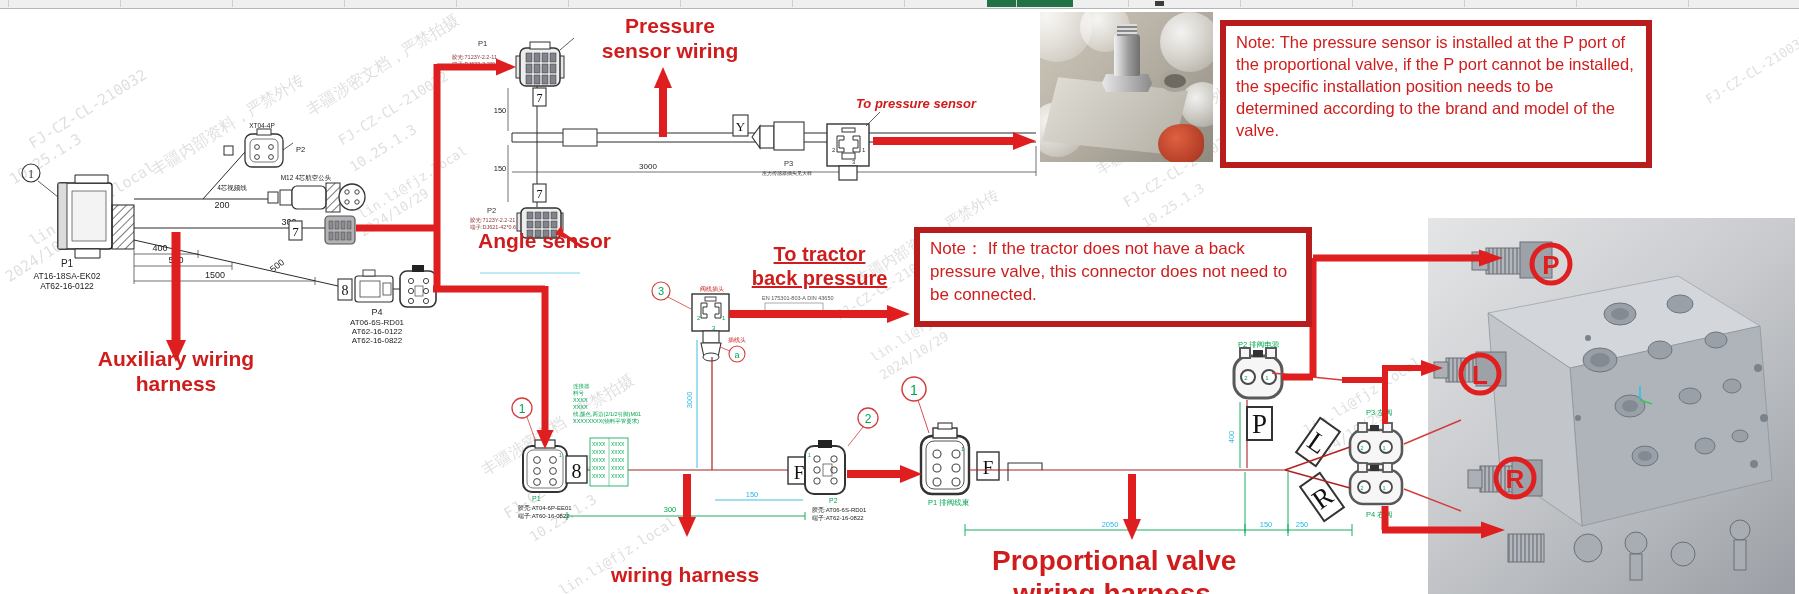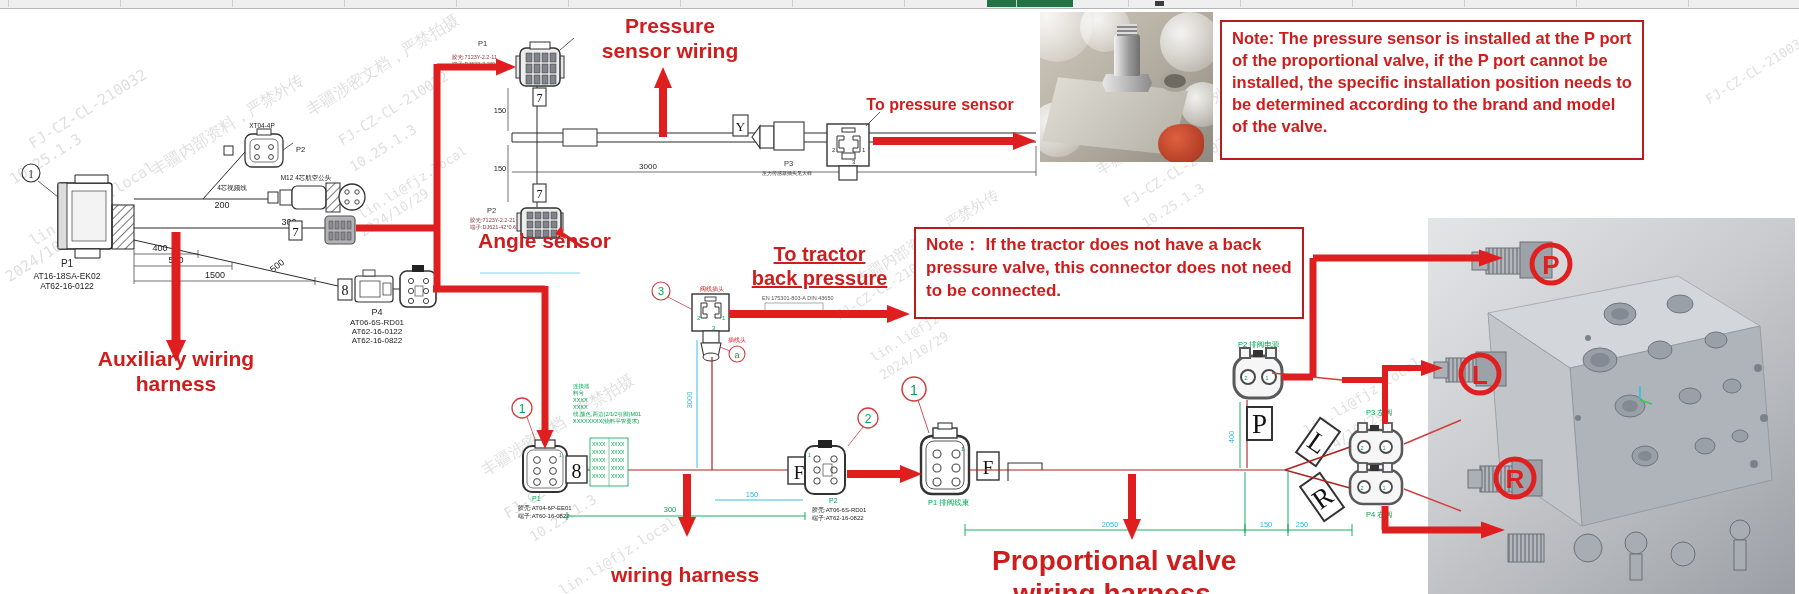--- a/index.html
+++ b/index.html
@@ -12,22 +12,22 @@
   #topstrip .tick{position:absolute;top:0;width:1px;height:7px;background:#cfcfcf;}
   #topstrip .darkmark{position:absolute;top:1px;width:9px;height:5px;background:#3c3c3c;}
   
   #wm{position:absolute;inset:0;z-index:1;pointer-events:none;}
   #wm .w{position:absolute;color:rgba(150,150,150,.30);white-space:nowrap;
          transform:rotate(-32deg);font-family:"DejaVu Sans Mono",monospace;}
   
   .rlabel{position:absolute;color:#cf1d1d;font-weight:bold;text-align:center;
           line-height:1.18;z-index:30;white-space:nowrap;}
   
-  .note{position:absolute;background:#fff;border:2px solid #b91c1c;color:#cf1d1d;
-        font-weight:bold;z-index:35;padding:5px 10px;line-height:1.34;}
+  .note{position:absolute;background:#fff;border:6px solid #b91c1c;color:#cf1d1d;
+        font-weight:normal;z-index:35;padding:5px 10px;line-height:1.34;}
   
   #photo{position:absolute;left:1040px;top:12px;width:173px;height:150px;z-index:10;
          background:linear-gradient(135deg,#cfc8bb 0%,#b7b1a5 45%,#8f8a80 100%);overflow:hidden;}
   #photo .bubble{position:absolute;border-radius:50%;background:radial-gradient(circle at 35% 35%,rgba(255,255,255,.85),rgba(255,255,255,.05));}
   #photo .block{position:absolute;left:10px;top:72px;width:130px;height:64px;background:linear-gradient(120deg,#dedbd3,#b6b2a8);transform:skew(-14deg,6deg);}
   #photo .cyl{position:absolute;left:74px;top:22px;width:26px;height:42px;border-radius:4px 4px 2px 2px;background:linear-gradient(90deg,#f2f2f2,#9c9c9c 55%,#6f6f6f);}
   #photo .thread{position:absolute;left:77px;top:12px;width:20px;height:12px;background:repeating-linear-gradient(0deg,#888 0 2px,#ddd 2px 4px);}
   #photo .nut{position:absolute;left:62px;top:62px;width:50px;height:18px;background:linear-gradient(90deg,#e8e8e8,#8a8a8a);clip-path:polygon(8% 0,92% 0,100% 50%,92% 100%,8% 100%,0 50%);}
   #photo .washer{position:absolute;left:120px;top:58px;width:22px;height:14px;border-radius:50%;border:4px solid #a9a49a;background:#6e6a62;}
   #photo .redpart{position:absolute;left:118px;top:112px;width:46px;height:40px;border-radius:50% 40% 45% 50%;background:radial-gradient(circle at 40% 35%,#e06040,#a1301c);}
@@ -671,21 +671,21 @@
         <line x1="1382" y1="530" x2="1481" y2="530"></line>
       </g>
       <polygon points="1481,521.5 1481,538.5 1505,530" stroke="none"></polygon>
     </g>
   </svg>
 
   <div class="rlabel" style="left:595px;top:14px;width:150px;font-size:21px;">
     <span>Pressure</span><br>
     <span>sensor wiring</span>
   </div>
-  <div class="rlabel" style="left:845px;top:96px;width:190px;font-size:16px;">To pressure sensor</div>
+  <div class="rlabel" style="left:821px;top:96px;width:190px;font-size:13px;font-style:italic;">To pressure sensor</div>
   <div class="rlabel" style="left:478px;top:229px;width:132px;font-size:21px;">Angle sensor</div>
   <div class="rlabel" style="left:747px;top:243px;width:145px;font-size:20px;text-decoration:underline;">
     <span>To tractor</span><br>
     <span>back pressure</span>
   </div>
   <div class="rlabel" style="left:86px;top:347px;width:180px;font-size:21px;">
     <span>Auxiliary wiring</span><br>
     <span>harness</span>
   </div>
   <div class="rlabel" style="left:570px;top:538px;width:230px;font-size:21px;">

